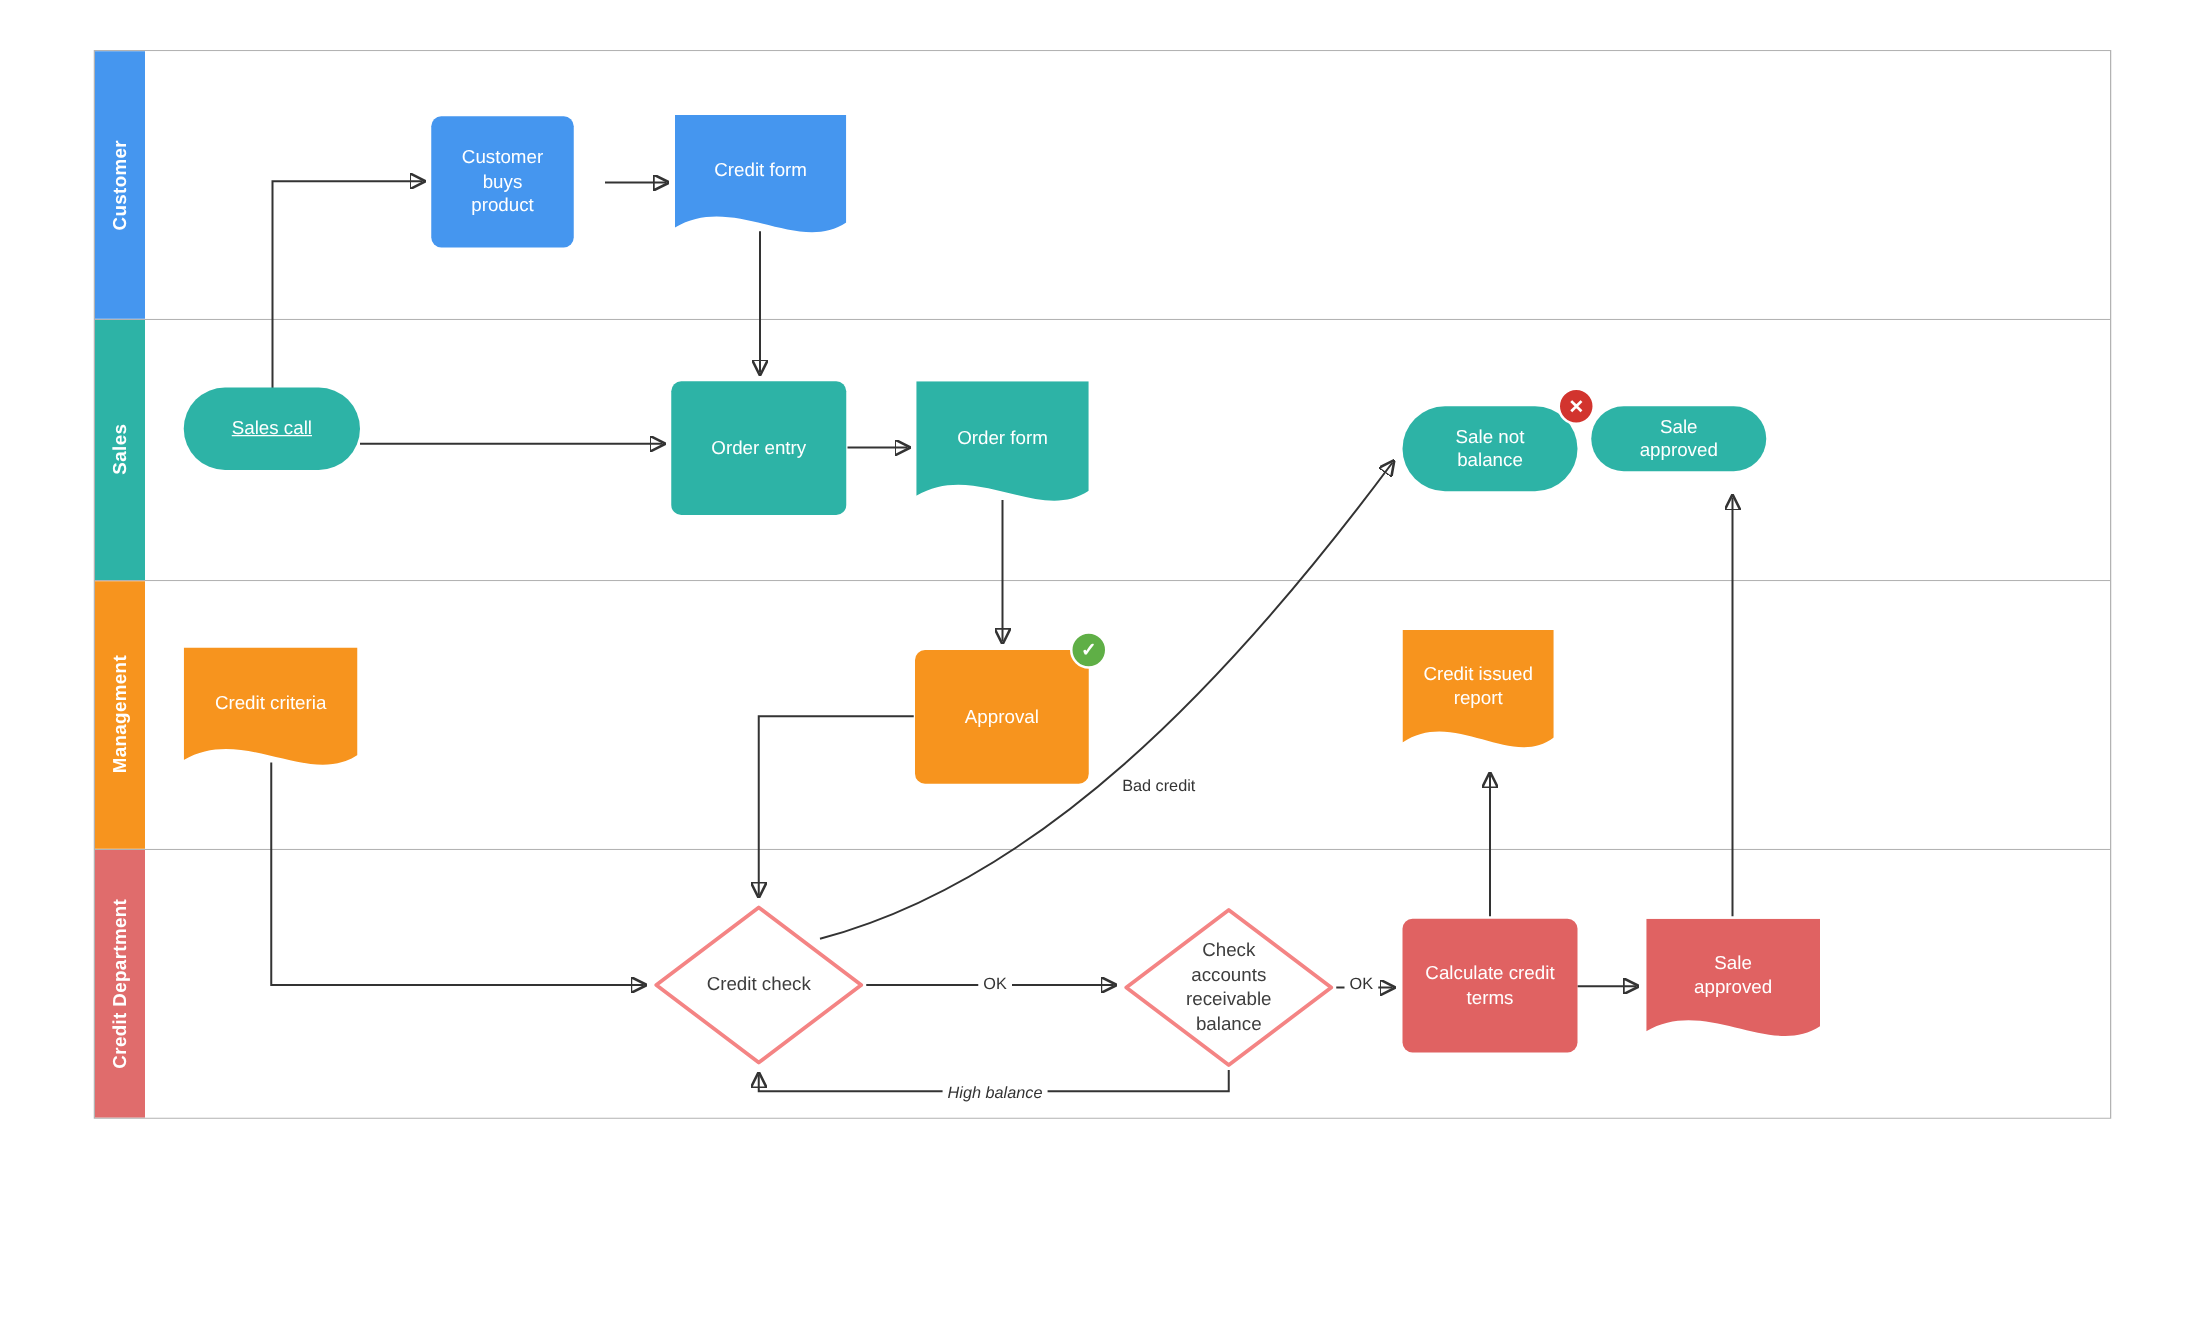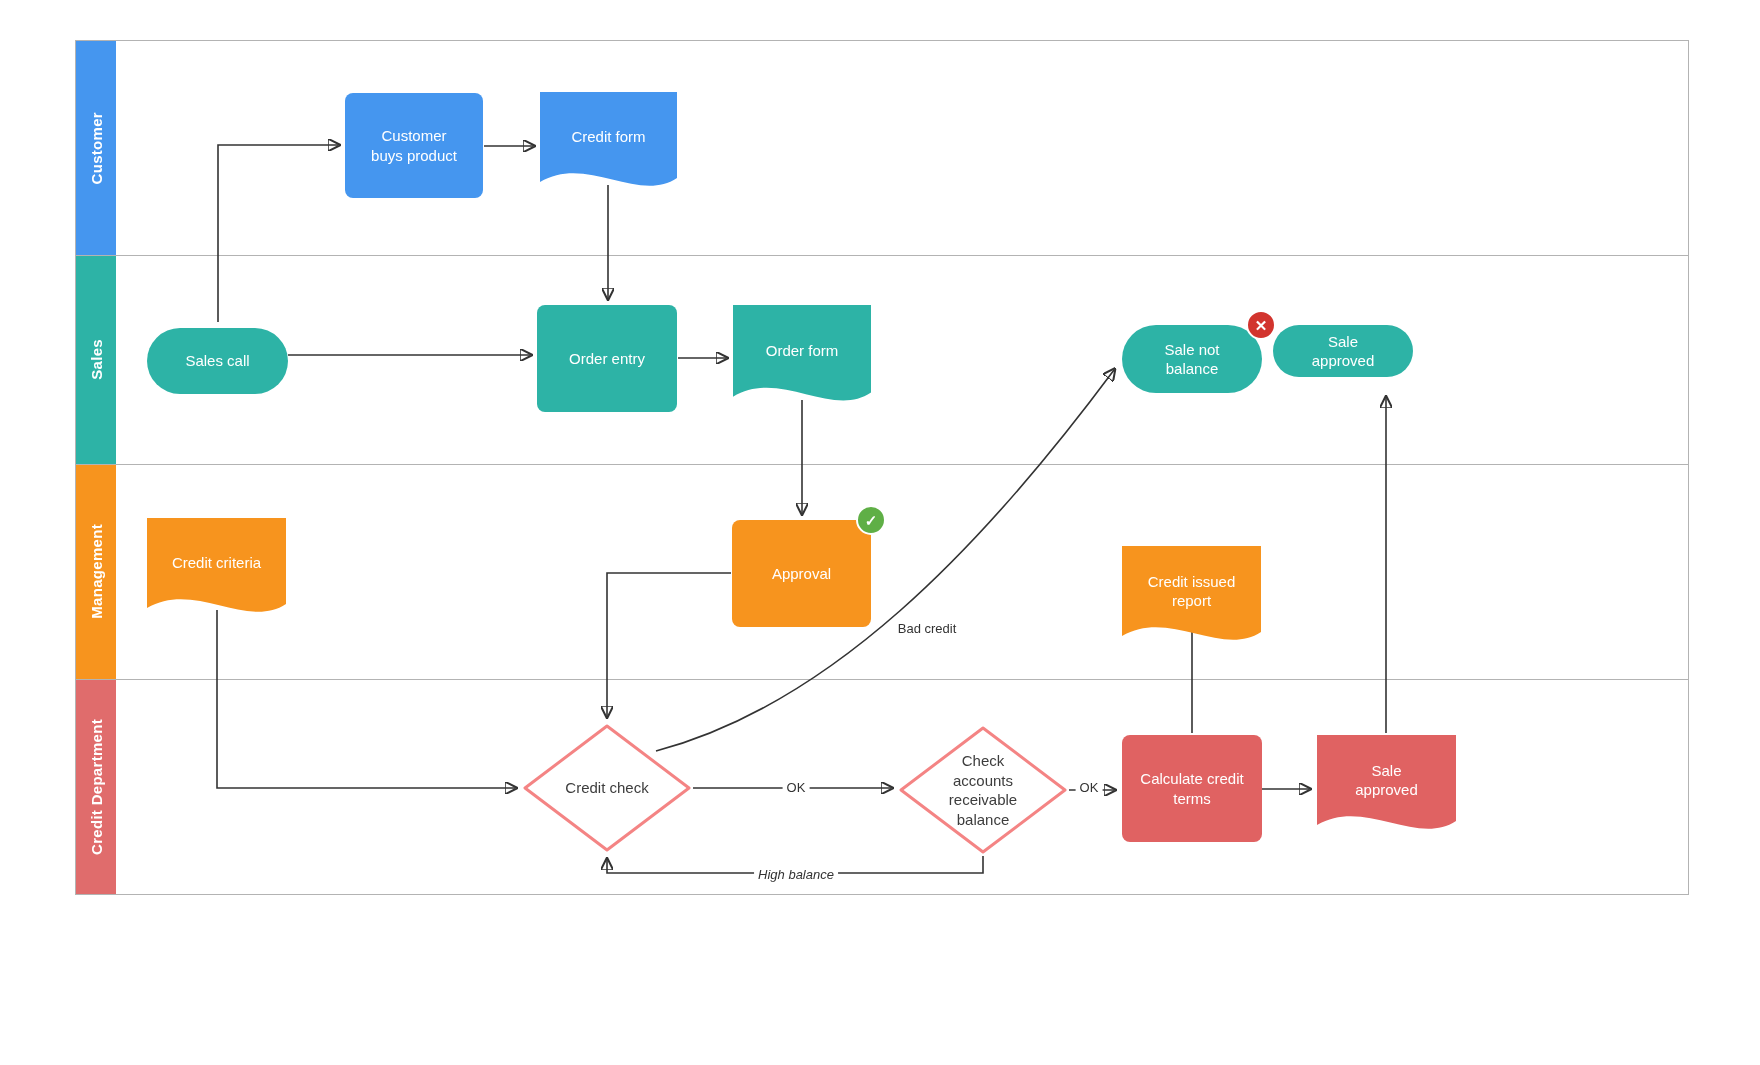--- a/index.html
+++ b/index.html
@@ -178,32 +178,32 @@
     <path d="M 1192 733 L 1192 620" marker-end="url(#arrow)"></path>
     <path d="M 1262 789 L 1309 789" marker-end="url(#arrow)"></path>
     <path d="M 1386 733 L 1386 398" marker-end="url(#arrow)"></path>
   </svg>
 
   <span class="edge-label" style="left:796px; top:787px;">OK</span>
   <span class="edge-label" style="left:1089px; top:787px;">OK</span>
   <span class="edge-label" style="left:927px; top:628px;">Bad credit</span>
   <span class="edge-label" style="left:796px; top:874px;font-style:italic;">High balance</span>
 
-  <div class="node rect bg-blue" style="left:345px; top:93px; width:138px; height:105px; padding:0 21px;">
+  <div class="node rect bg-blue" style="left:345px; top:93px; width:114px; height:105px; padding:0 21px;">
     <span class="label">Customer buys product</span>
   </div>
 
   <div class="node doc" style="left:540px; top:92px; width:137px; height:106px;">
     <svg viewBox="0 0 140 106" preserveAspectRatio="none">
       <path class="fill-blue" d="M0,0 H140 V86 C100,112 48,62 0,90 Z"></path>
     </svg>
     <span class="label">Credit form</span>
   </div>
 
-  <div class="node pill bg-teal" style="left:147px; top:328px; width:141px; height:66px; padding:0 20px;">
+  <div class="node pill bg-teal" style="left:147px; top:310px; width:141px; height:66px; padding:0 20px;text-decoration:underline;">
     <span class="label">Sales call</span>
   </div>
 
   <div class="node rect bg-teal" style="left:537px; top:305px; width:140px; height:107px;">
     <span class="label">Order entry</span>
   </div>
 
   <div class="node doc" style="left:733px; top:305px; width:138px; height:108px;">
     <svg viewBox="0 0 140 106" preserveAspectRatio="none">
       <path class="fill-teal" d="M0,0 H140 V86 C100,112 48,62 0,90 Z"></path>
@@ -225,21 +225,21 @@
       <path class="fill-orange" d="M0,0 H140 V86 C100,112 48,62 0,90 Z"></path>
     </svg>
     <span class="label">Credit criteria</span>
   </div>
 
   <div class="node rect bg-orange" style="left:732px; top:520px; width:139px; height:107px;">
     <span class="label">Approval</span>
     <span class="badge badge-green" style="left:124px; top:-15px;">✓</span>
   </div>
 
-  <div class="node doc" style="left:1122px; top:546px; width:139px; height:106px; padding:0 12px;">
+  <div class="node doc" style="left:1122px; top:504px; width:121px; height:106px; padding:0 12px;">
     <svg viewBox="0 0 140 106" preserveAspectRatio="none">
       <path class="fill-orange" d="M0,0 H140 V86 C100,112 48,62 0,90 Z"></path>
     </svg>
     <span class="label">Credit issued report</span>
   </div>
 
   <div class="node diamond" style="left:522px; top:723px; width:170px; height:130px;">
     <svg viewBox="0 0 170 130" preserveAspectRatio="none">
       <polygon class="diamond-shape" points="85,3 167,65 85,127 3,65"></polygon>
     </svg>

